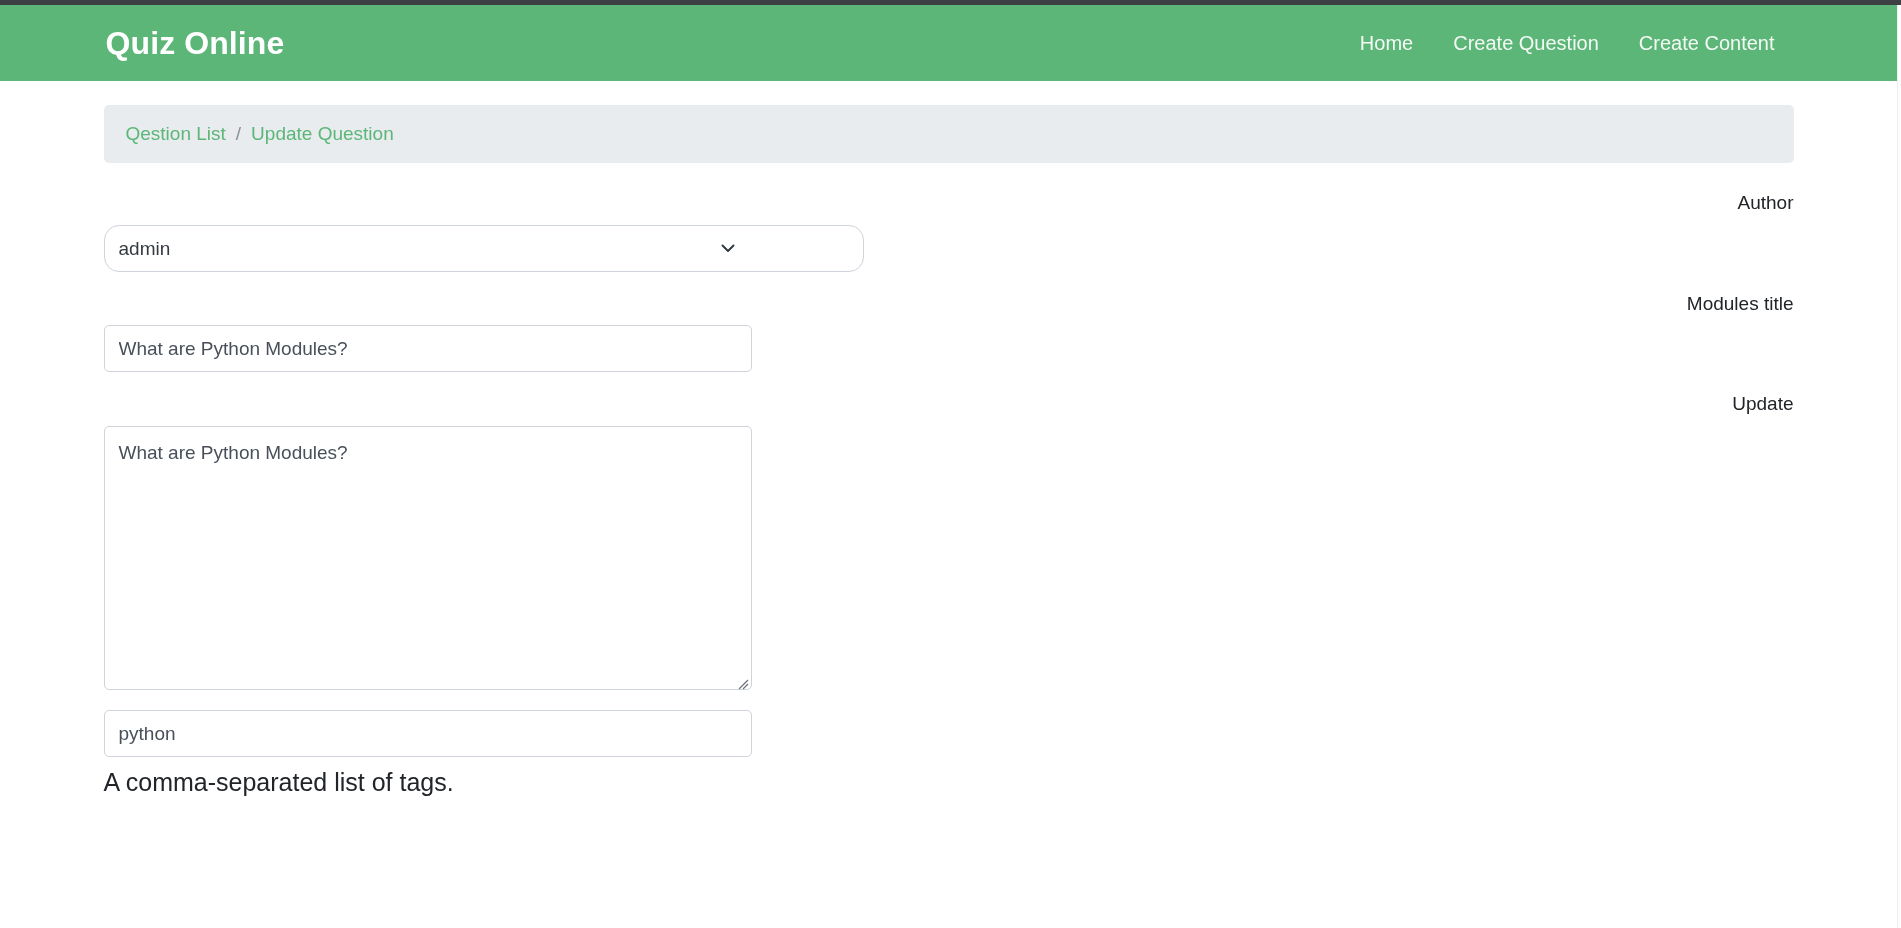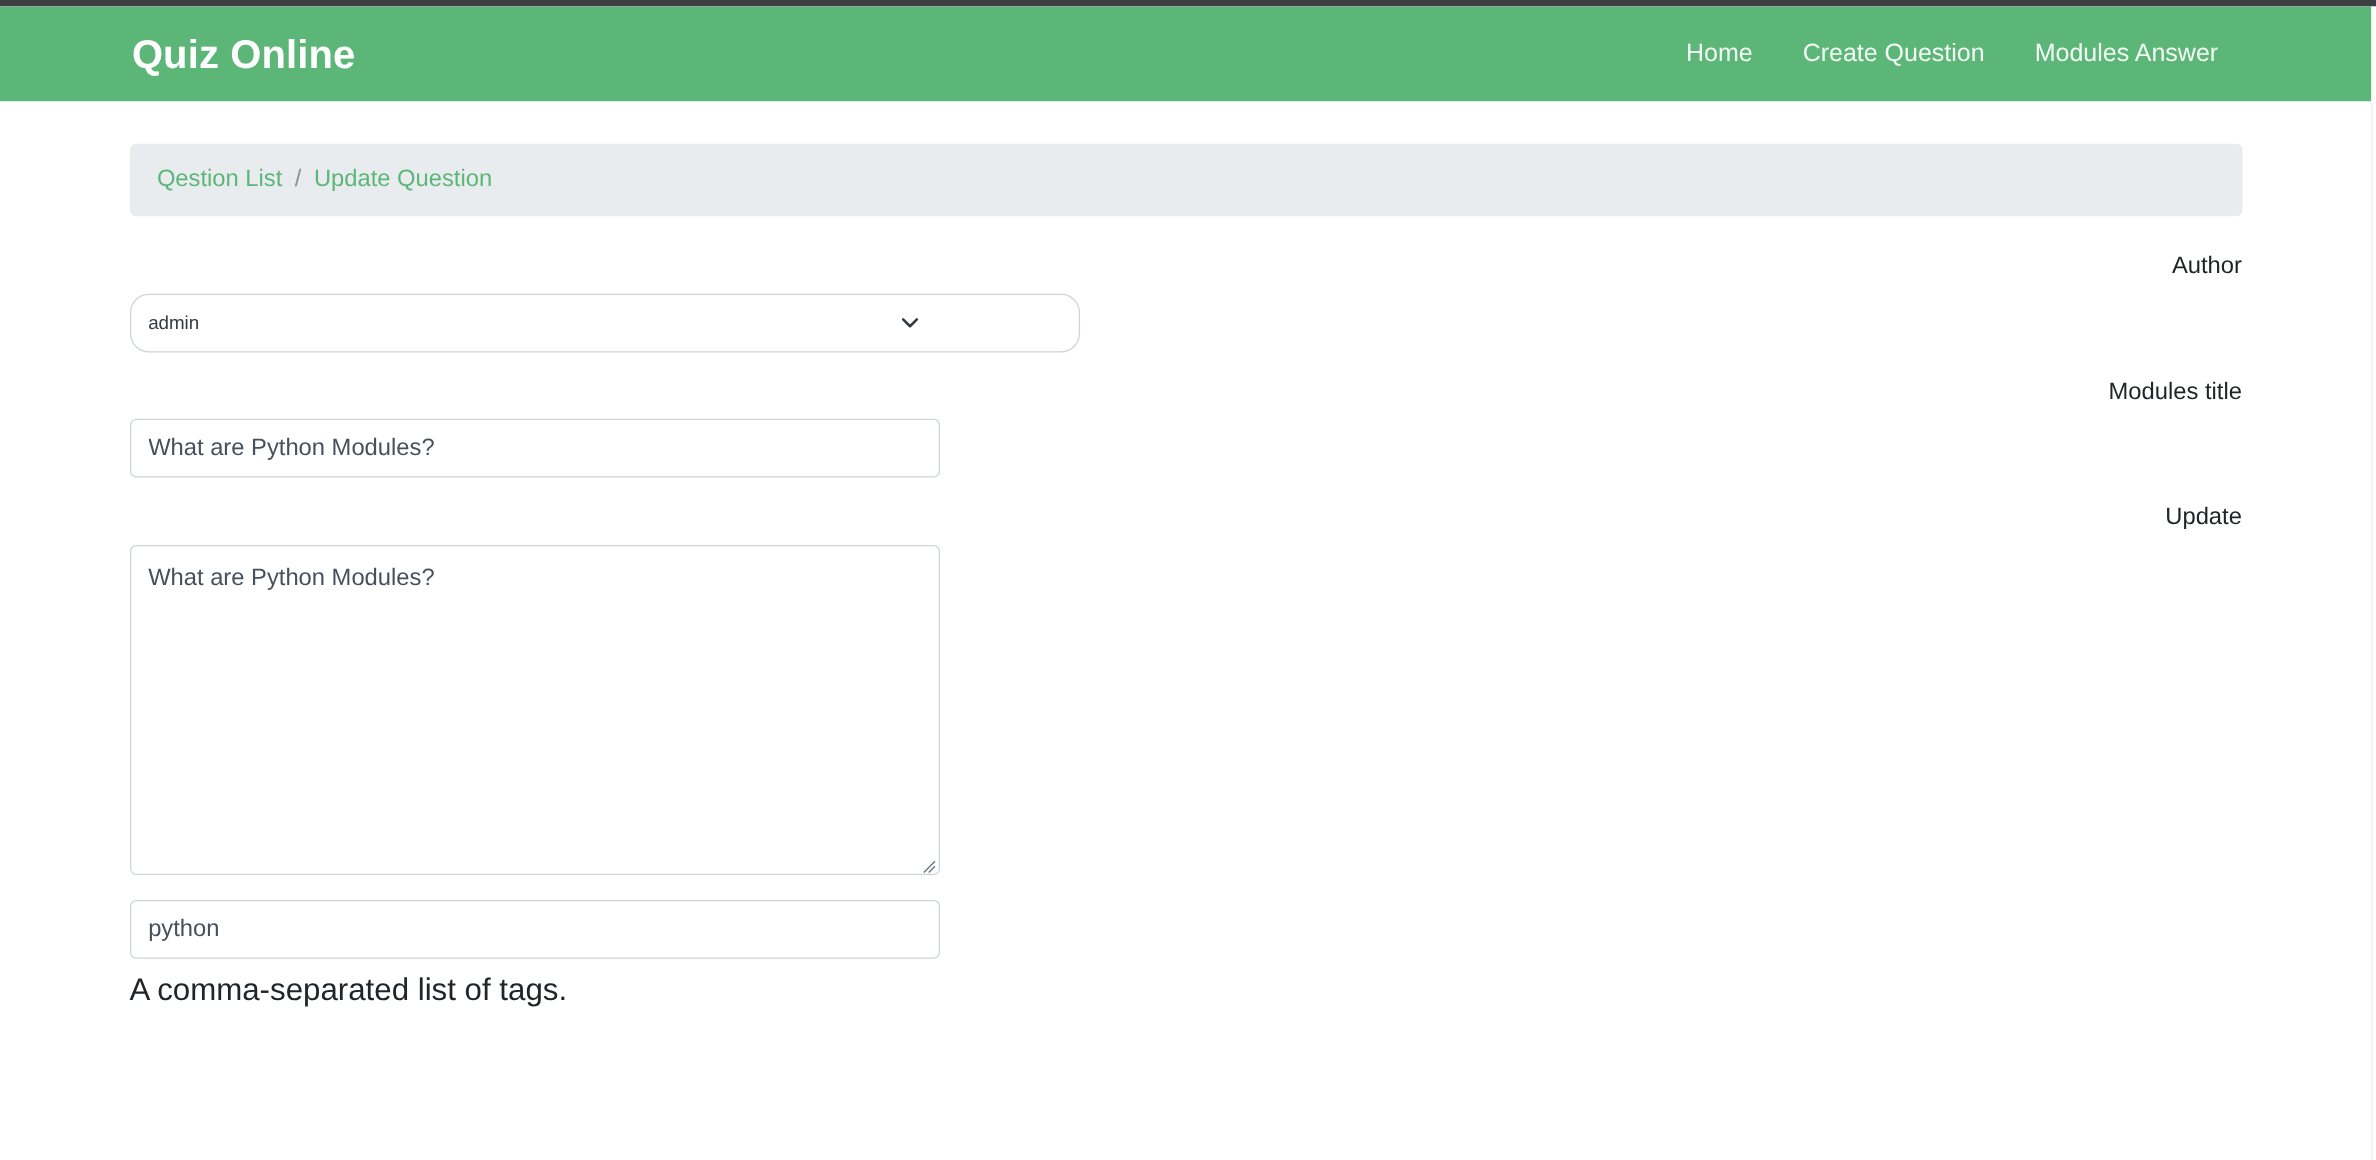--- a/index.html
+++ b/index.html
@@ -87,21 +87,21 @@
     font-size: 20px;
     text-decoration: none;
     padding: 4px 13px;
     white-space: nowrap;
   }
 
   
   .container {
     width: 1690px;
     margin: 0 auto;
-    padding-top: 34px;
+    padding-top: 24px;
   }
 
   
   .breadcrumb {
     background: #e9ecef;
     border-radius: 5px;
     padding: 16px 22px;
     display: flex;
     align-items: center;
     gap: 0px;
@@ -146,21 +146,21 @@
     border: 1px solid #ced4da;
     border-radius: 5px;
     outline: none;
   }
   .form-select {
     display: block;
     width: 760px;
     height: 47px;
     padding: 8px 38px 8px 14px;
     font-family: "Liberation Sans", sans-serif;
-    font-size: 15px;
+    font-size: 19px;
     color: #343a40;
     background: #ffffff;
     border: 1px solid #ced4da;
     border-radius: 15px;
     outline: none;
     appearance: none;
     -webkit-appearance: none;
   }
   .select-wrap {
     position: relative;
@@ -220,21 +220,21 @@
 <div class="viewport-edge"></div>
 
 <div class="page">
 
   <div class="navbar">
     <div class="navbar-inner">
       <a class="navbar-brand" href="#">Quiz Online</a>
       <div class="navbar-links">
         <a class="nav-link" href="#">Home</a>
         <a class="nav-link" href="#">Create Question</a>
-        <a class="nav-link" href="#">Modules Answer</a>
+        <a class="nav-link" href="#">Create Content</a>
       </div>
     </div>
   </div>
 
   <div class="container">
 
     <nav class="breadcrumb">
       <a class="breadcrumb-link" href="#">Qestion List</a>
       <span class="breadcrumb-sep">/</span>
       <a class="breadcrumb-link" href="#">Update Question</a>

